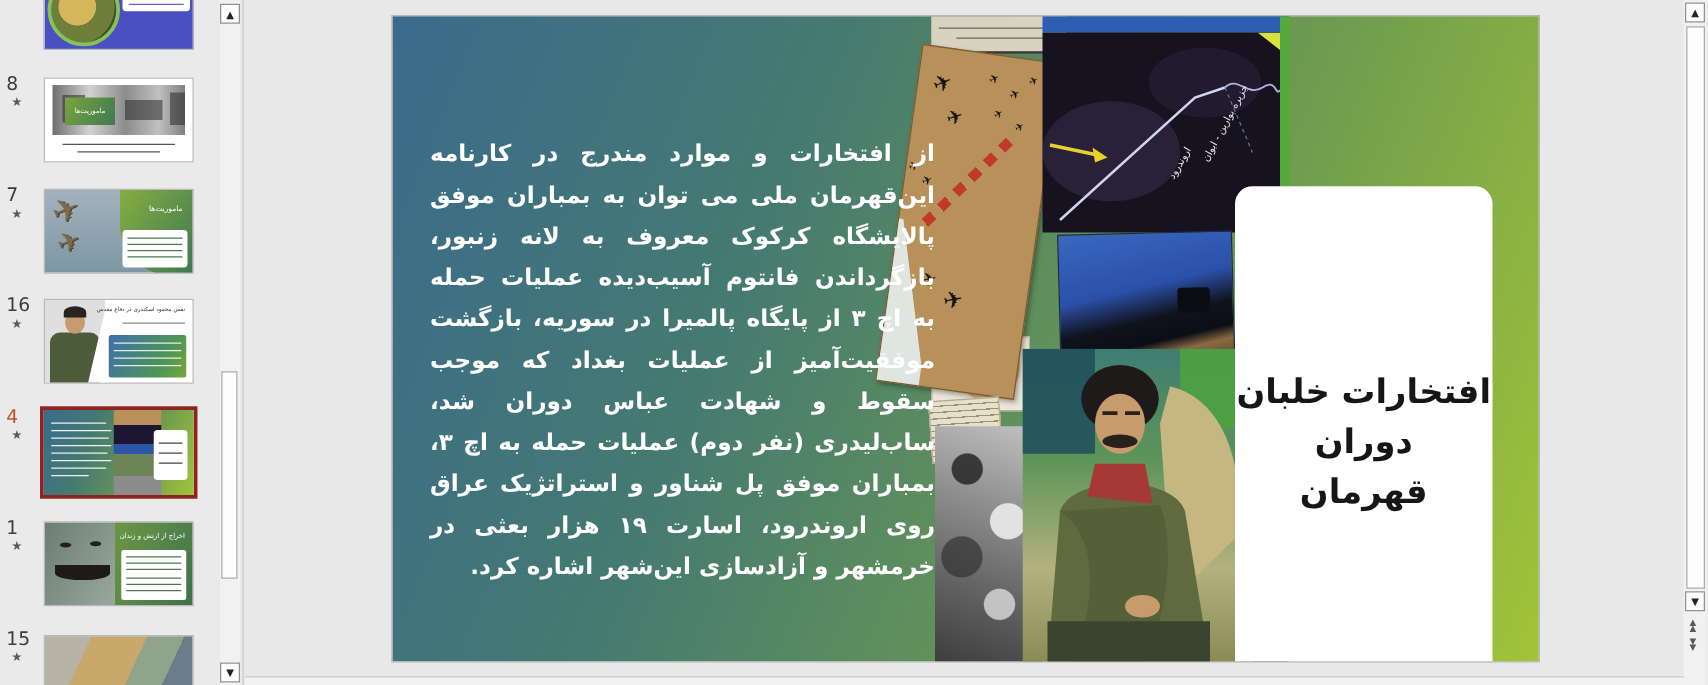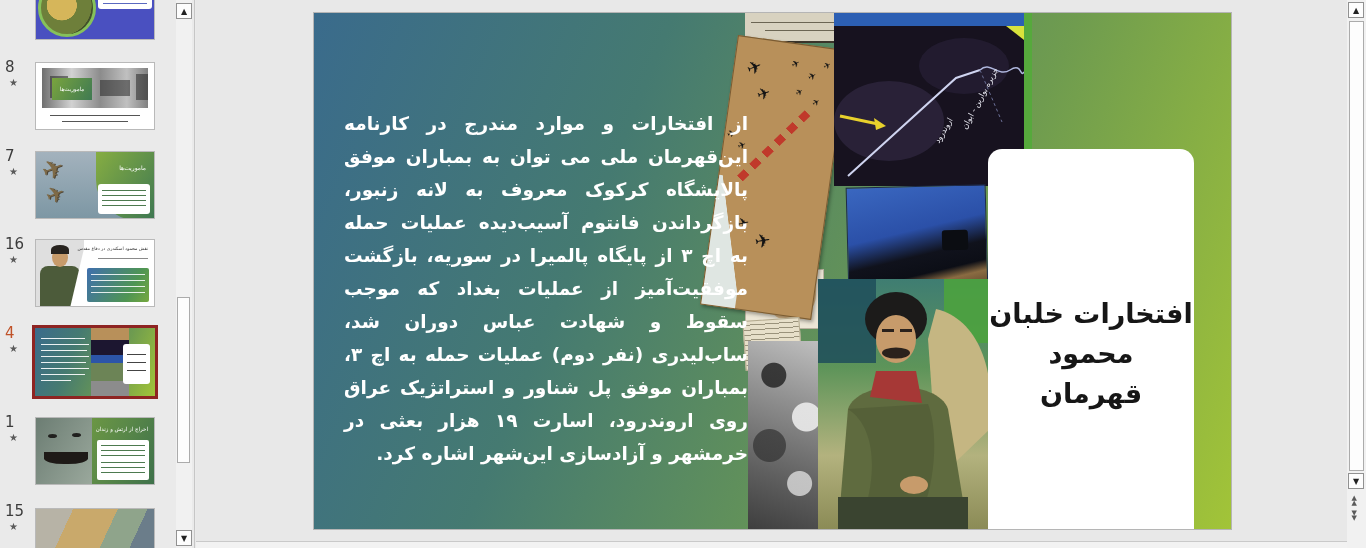--- a/index.html
+++ b/index.html
@@ -356,21 +356,21 @@
       <rect x="82" y="50" width="12" height="3" fill="#2a211c"></rect>
       <ellipse cx="78" cy="74" rx="14" ry="5.5" fill="#2a211c"></ellipse>
       <ellipse cx="96" cy="206" rx="14" ry="9" fill="#c79b6b"></ellipse>
       <rect x="20" y="218" width="130" height="34" fill="#3a4430"></rect>
     </svg>
 
     <div class="body-text">از افتخارات و موارد مندرج در کارنامه این‌قهرمان ملی می توان به بمباران موفق پالایشگاه کرکوک معروف به لانه زنبور، بازگرداندن فانتوم آسیب‌دیده عملیات حمله به اچ ۳ از پایگاه پالمیرا در سوریه، بازگشت موفقیت‌آمیز از عملیات بغداد که موجب سقوط و شهادت عباس دوران شد، ساب‌لیدری (نفر دوم) عملیات حمله به اچ ۳، بمباران موفق پل شناور و استراتژیک عراق روی اروندرود، اسارت ۱۹ هزار بعثی در خرمشهر و آزادسازی این‌شهر اشاره کرد.</div>
 
     <div class="title-card">
       <span>افتخارات خلبان</span>
-      <span>محمود</span>
+      <span>دوران</span>
       <span>قهرمان</span>
     </div>
   </div>
 
   <div class="vscroll sb-right">
     <div class="scroll-btn" style="left:1px;top:2px">
         <span>▲</span>
       </div>
     <div class="scroll-thumb" style="left:2px;top:21px;width:15px;height:450px"></div>
     <div class="scroll-btn" style="left:1px;top:473px">

